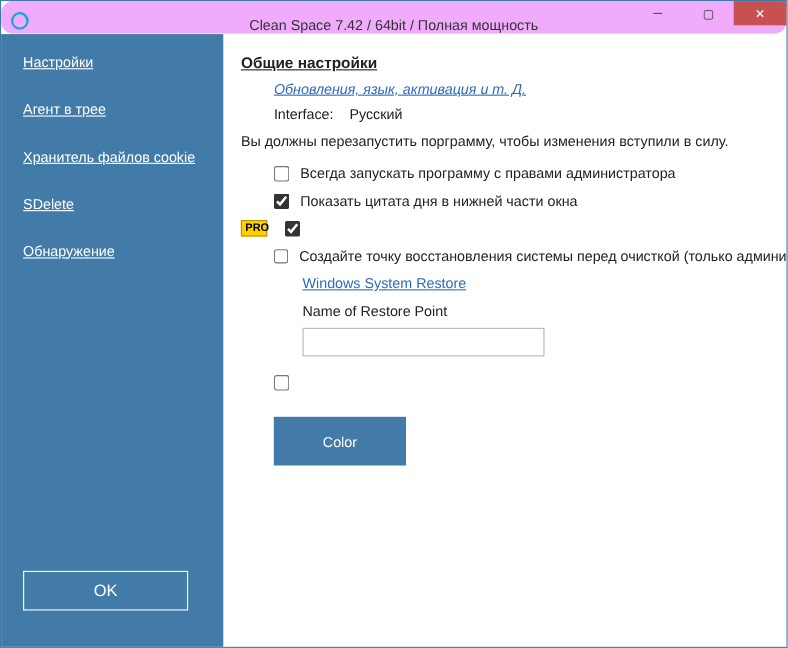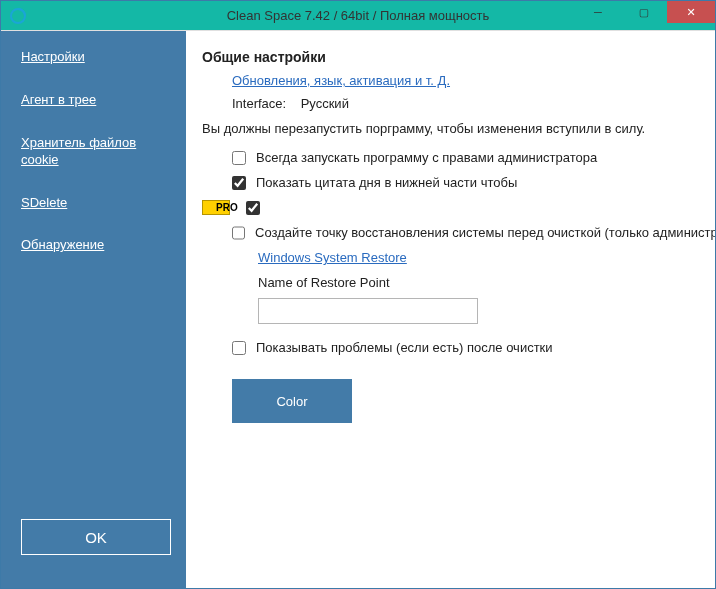--- a/index.html
+++ b/index.html
@@ -7,72 +7,73 @@
     font-family: "Segoe UI", Tahoma, sans-serif;
     font-size: 13px;
     background: #fff;
     width: 716px;
     height: 589px;
     overflow: hidden;
     border: 1px solid #3d7aa8;
   }
   .titlebar {
     height: 30px;
-    background: #14b8a6;
+    background: #f0abfc;
     display: flex;
-    align-items: center;
+    align-items: flex-end;
     position: relative;
     border-bottom: 1px solid #e0e0e0;
+    border-radius: 11px;
   }
   .titlebar-icon {
     width: 22px; height: 22px; margin-left: 6px;
     display:flex;align-items:center;justify-content:center;
   }
   .titlebar-title {
     position:absolute; left:0; right:0; text-align:center;
     color:#333; font-size:13px; pointer-events:none;
   }
   .win-controls { margin-left:auto; display:flex; height:100%; }
   .win-btn {
     width:46px; height:22px; display:flex; align-items:center; justify-content:center;
     font-family: "Segoe UI Symbol", sans-serif; font-size:11px; color:#333;
   }
   .win-btn.close { background:#c75050; color:#fff; width:48px; height:22px;}
   .body-area {
     display:flex; height: calc(589px - 32px);
   }
   .sidebar {
-    width:185px; background:#437ba8; color:#fff; position:relative;
+    width:202px; background:#437ba8; color:#fff; position:relative;
     padding-top:18px;
   }
   .sidebar a.nav {
     display:block; color:#fff; text-decoration:underline;
     padding:0 20px; margin-bottom:26px; font-size:13px; line-height:1.3;
   }
   .ok-btn {
     position:absolute; left:20px; bottom:33px; width:150px; height:36px;
     border:1px solid #fff; background:transparent; color:#fff;
     font-size:15px; display:flex; align-items:center; justify-content:center;
     cursor:pointer;
   }
   .content {
     flex:1; padding:18px 10px 10px 16px; color:#222; overflow:hidden; white-space:nowrap;
   }
-  .sect-title { font-weight:bold; font-size:14px; margin-bottom:8px; }
+  .sect-title { font-weight:bold; font-size:14px; margin-bottom:8px;text-decoration:underline; }
   .linklike { color:#2a6bbf; text-decoration:underline; cursor:pointer; }
-  .row { margin-top:2px; }
+  .row { margin-top:2px;font-style:italic; }
   .interface-row { margin: 8px 0 10px 30px; }
   .restart-note { margin: 6px 0 14px 0; }
   .check-row {
     display:flex; align-items:flex-start; gap:10px; margin:10px 0 10px 30px;
   }
   .check-row.with-pro { margin-left:0; }
   .pro-badge {
     background:#ffd000; color:#000; font-size:10px; font-weight:bold;
-    padding:1px 13px; width:24px; text-align:center; border:1px solid #b59400;
+    padding:1px 3px; width:24px; text-align:center; border:1px solid #b59400;
     margin-right:6px; height:15px;line-height:12px;
   }
   input[type=checkbox]{ width:14px; height:14px; margin-top:1px; accent-color:#333; }
   .sublink { margin:6px 0 10px 56px; }
   .sublabel { margin:6px 0 8px 56px; }
   .restore-input {
     margin-left:56px; width:220px; height:26px; border:1px solid #b5b5b5;
     padding:2px 6px; font-size:13px;
   }
   .btn-row { margin:24px 0 0 30px; display:flex; gap:14px; }
@@ -126,21 +127,21 @@
 
     <div class="restart-note">Вы должны перезапустить порграмму, чтобы изменения вступили в силу.</div>
 
     <div class="check-row">
       <input type="checkbox" style="">
       <span>Всегда запускать программу с правами администратора</span>
     </div>
 
     <div class="check-row">
       <input type="checkbox" checked="" style="">
-      <span>Показать цитата дня в нижней части чтобы</span>
+      <span>Показать цитата дня в нижней части окна</span>
     </div>
 
     <div class="check-row with-pro">
       <span class="pro-badge">PRO</span>
       <input type="checkbox" checked="" style="">
     </div>
 
     <div class="check-row">
       <input type="checkbox" style="">
       <span>Создайте точку восстановления системы перед очисткой (только администраторы)</span>
@@ -149,20 +150,19 @@
     <div class="sublink">
       <span class="linklike">Windows System Restore</span>
     </div>
 
     <div class="sublabel">Name of Restore Point</div>
 
     <input type="text" class="restore-input" value="" style="">
 
     <div class="check-row" style="margin-top:16px;">
       <input type="checkbox" style="">
-      <span>Показывать проблемы (если есть) после очистки</span>
     </div>
 
     <div class="btn-row">
       <div class="btn primary">Color</div>
     </div>
   </div>
 </div>
 
 </body></html>

